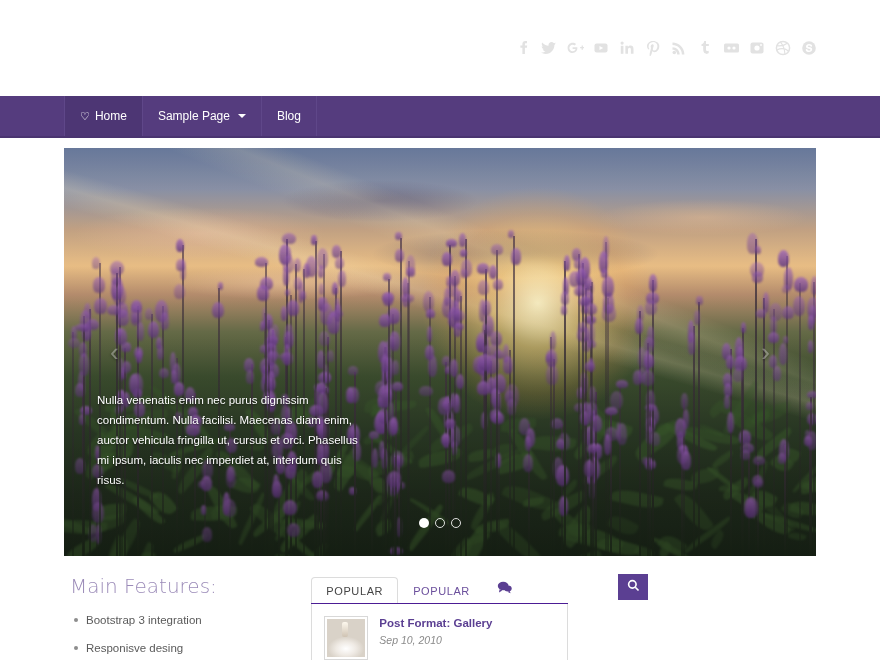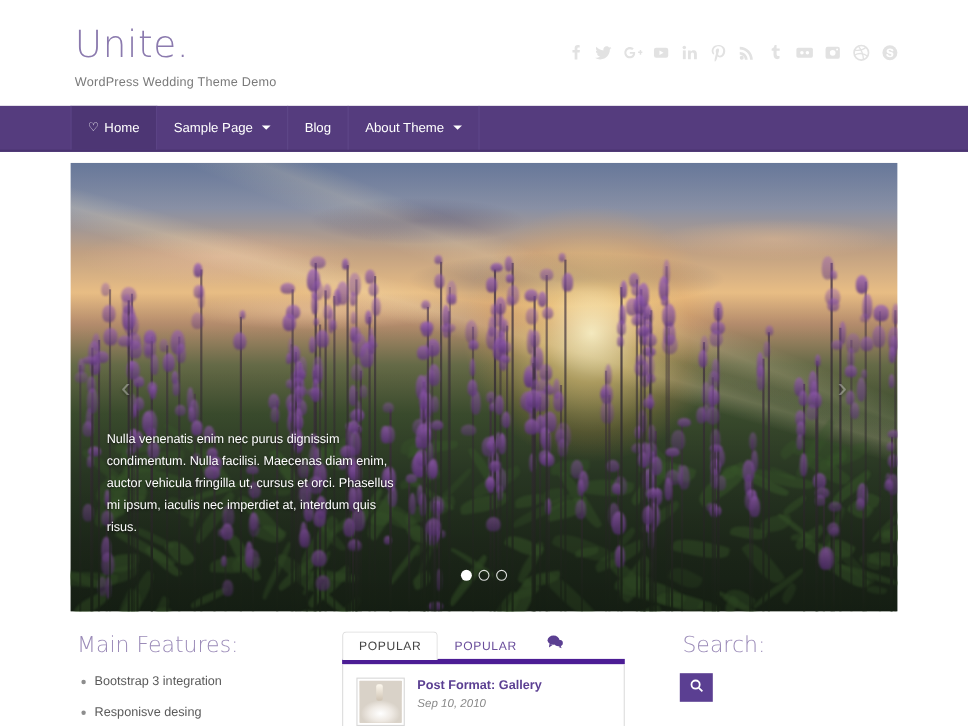--- a/index.html
+++ b/index.html
@@ -234,22 +234,22 @@
     left: -12px; top: 6px;
     width: 4px; height: 4px;
     border-radius: 50%;
     background: #8d8d8d;
   }
 
   
   .tabs-widget { position: relative; }
   .tabs-head {
     display: flex;
-    align-items: flex-end;
-    border-bottom: 5px solid #4c1d95;
+    align-items: center;
+    border-bottom: 1px solid #4c1d95;
     height: 30px;
   }
   .tab {
     font-size: 11px;
     letter-spacing: 0.6px;
     color: #6b4f9c;
     padding: 7px 14px 6px 14px;
     cursor: pointer;
     border: 1px solid transparent;
     border-bottom: none;
@@ -332,24 +332,20 @@
     cursor: pointer;
     display: flex;
     align-items: center;
     justify-content: center;
   }
 </style>
 </head>
 <body>
 
 <div class="header">
-  <div class="brand">
-    <div class="brand-title">Unite.</div>
-    <div class="brand-tagline">WordPress Wedding Theme Demo</div>
-  </div>
 
   <div class="social">
     <span class="social-icon">
       <svg width="16" height="16" viewBox="0 0 16 16">
           <path d="M10.5 3.2h1.5V1.1C11.7 1 11 .9 10.2.9 8.5.9 7.4 1.9 7.4 3.8v1.6H5.4v2.4h2v6.2h2.5V7.8h2l.3-2.4H9.9V4c0-.6.2-.8.6-.8z"></path>
         </svg>
     </span>
     <span class="social-icon">
       <svg width="16" height="16" viewBox="0 0 16 16">
           <path d="M15 3.6c-.5.3-1.1.4-1.7.5.6-.4 1-1 1.3-1.7-.6.4-1.2.6-1.9.7-.5-.6-1.3-1-2.2-1-1.7 0-3 1.4-3 3 0 .3 0 .5.1.7C5 5.7 2.7 4.4 1.2 2.5c-.3.5-.4 1-.4 1.6 0 1 .5 2 1.3 2.5-.5 0-1-.1-1.4-.4 0 1.5 1 2.7 2.4 3-.2.1-.5.1-.8.1-.2 0-.4 0-.6-.1.4 1.2 1.5 2.1 2.8 2.1-1 .8-2.3 1.3-3.7 1.3H0c1.4.9 3 1.4 4.7 1.4 5.6 0 8.7-4.7 8.7-8.7v-.4c.7-.5 1.2-1 1.6-1.3z"></path>
@@ -423,24 +419,20 @@
   <div class="nav-item active">
     <span class="heart-icon">♡</span>
     <span>Home</span>
   </div>
   <div class="nav-item">
     <span>Sample Page</span>
     <span class="nav-caret"></span>
   </div>
   <div class="nav-item">
     <span>Blog</span>
-  </div>
-  <div class="nav-item">
-    <span>About Theme</span>
-    <span class="nav-caret"></span>
   </div>
 </div>
 
 <div class="slider-wrap">
   <div class="slide-bg"></div>
   <div class="slide-flowers" id="foliage">
       <div class="leaf" style="width: 42.8339px; height: 16.6769px; left: 272.428px; top: 311.34px; transform: rotate(35.3119deg); opacity: 0.57;"></div>
       <div class="leaf" style="width: 40.2623px; height: 16.1346px; left: 518.943px; top: 383.813px; transform: rotate(28.6415deg); opacity: 0.86;"></div>
       <div class="leaf" style="width: 54.2662px; height: 8.03801px; left: 241.332px; top: 315.009px; transform: rotate(-54.095deg); opacity: 0.91;"></div>
       <div class="leaf" style="width: 51.6918px; height: 13.5118px; left: 546.614px; top: 344.085px; transform: rotate(12.8512deg); opacity: 0.76;"></div>
@@ -1233,21 +1225,20 @@
           <div>
             <div class="post-title">Post Format: Gallery</div>
             <div class="post-date">Sep 10, 2010</div>
           </div>
         </div>
       </div>
     </div>
   </div>
 
   <div class="col-search">
-    <div class="col-title">Search:</div>
     <div class="search-row">
       <button class="search-btn">
         <span>
           <svg width="13" height="13" viewBox="0 0 16 16" fill="none" stroke="#ffffff" stroke-width="2">
             <circle cx="6.6" cy="6.6" r="4.6"></circle>
               <path d="M10.2 10.2 L14.2 14.2"></path>
           </svg>
         </span>
       </button>
     </div>

